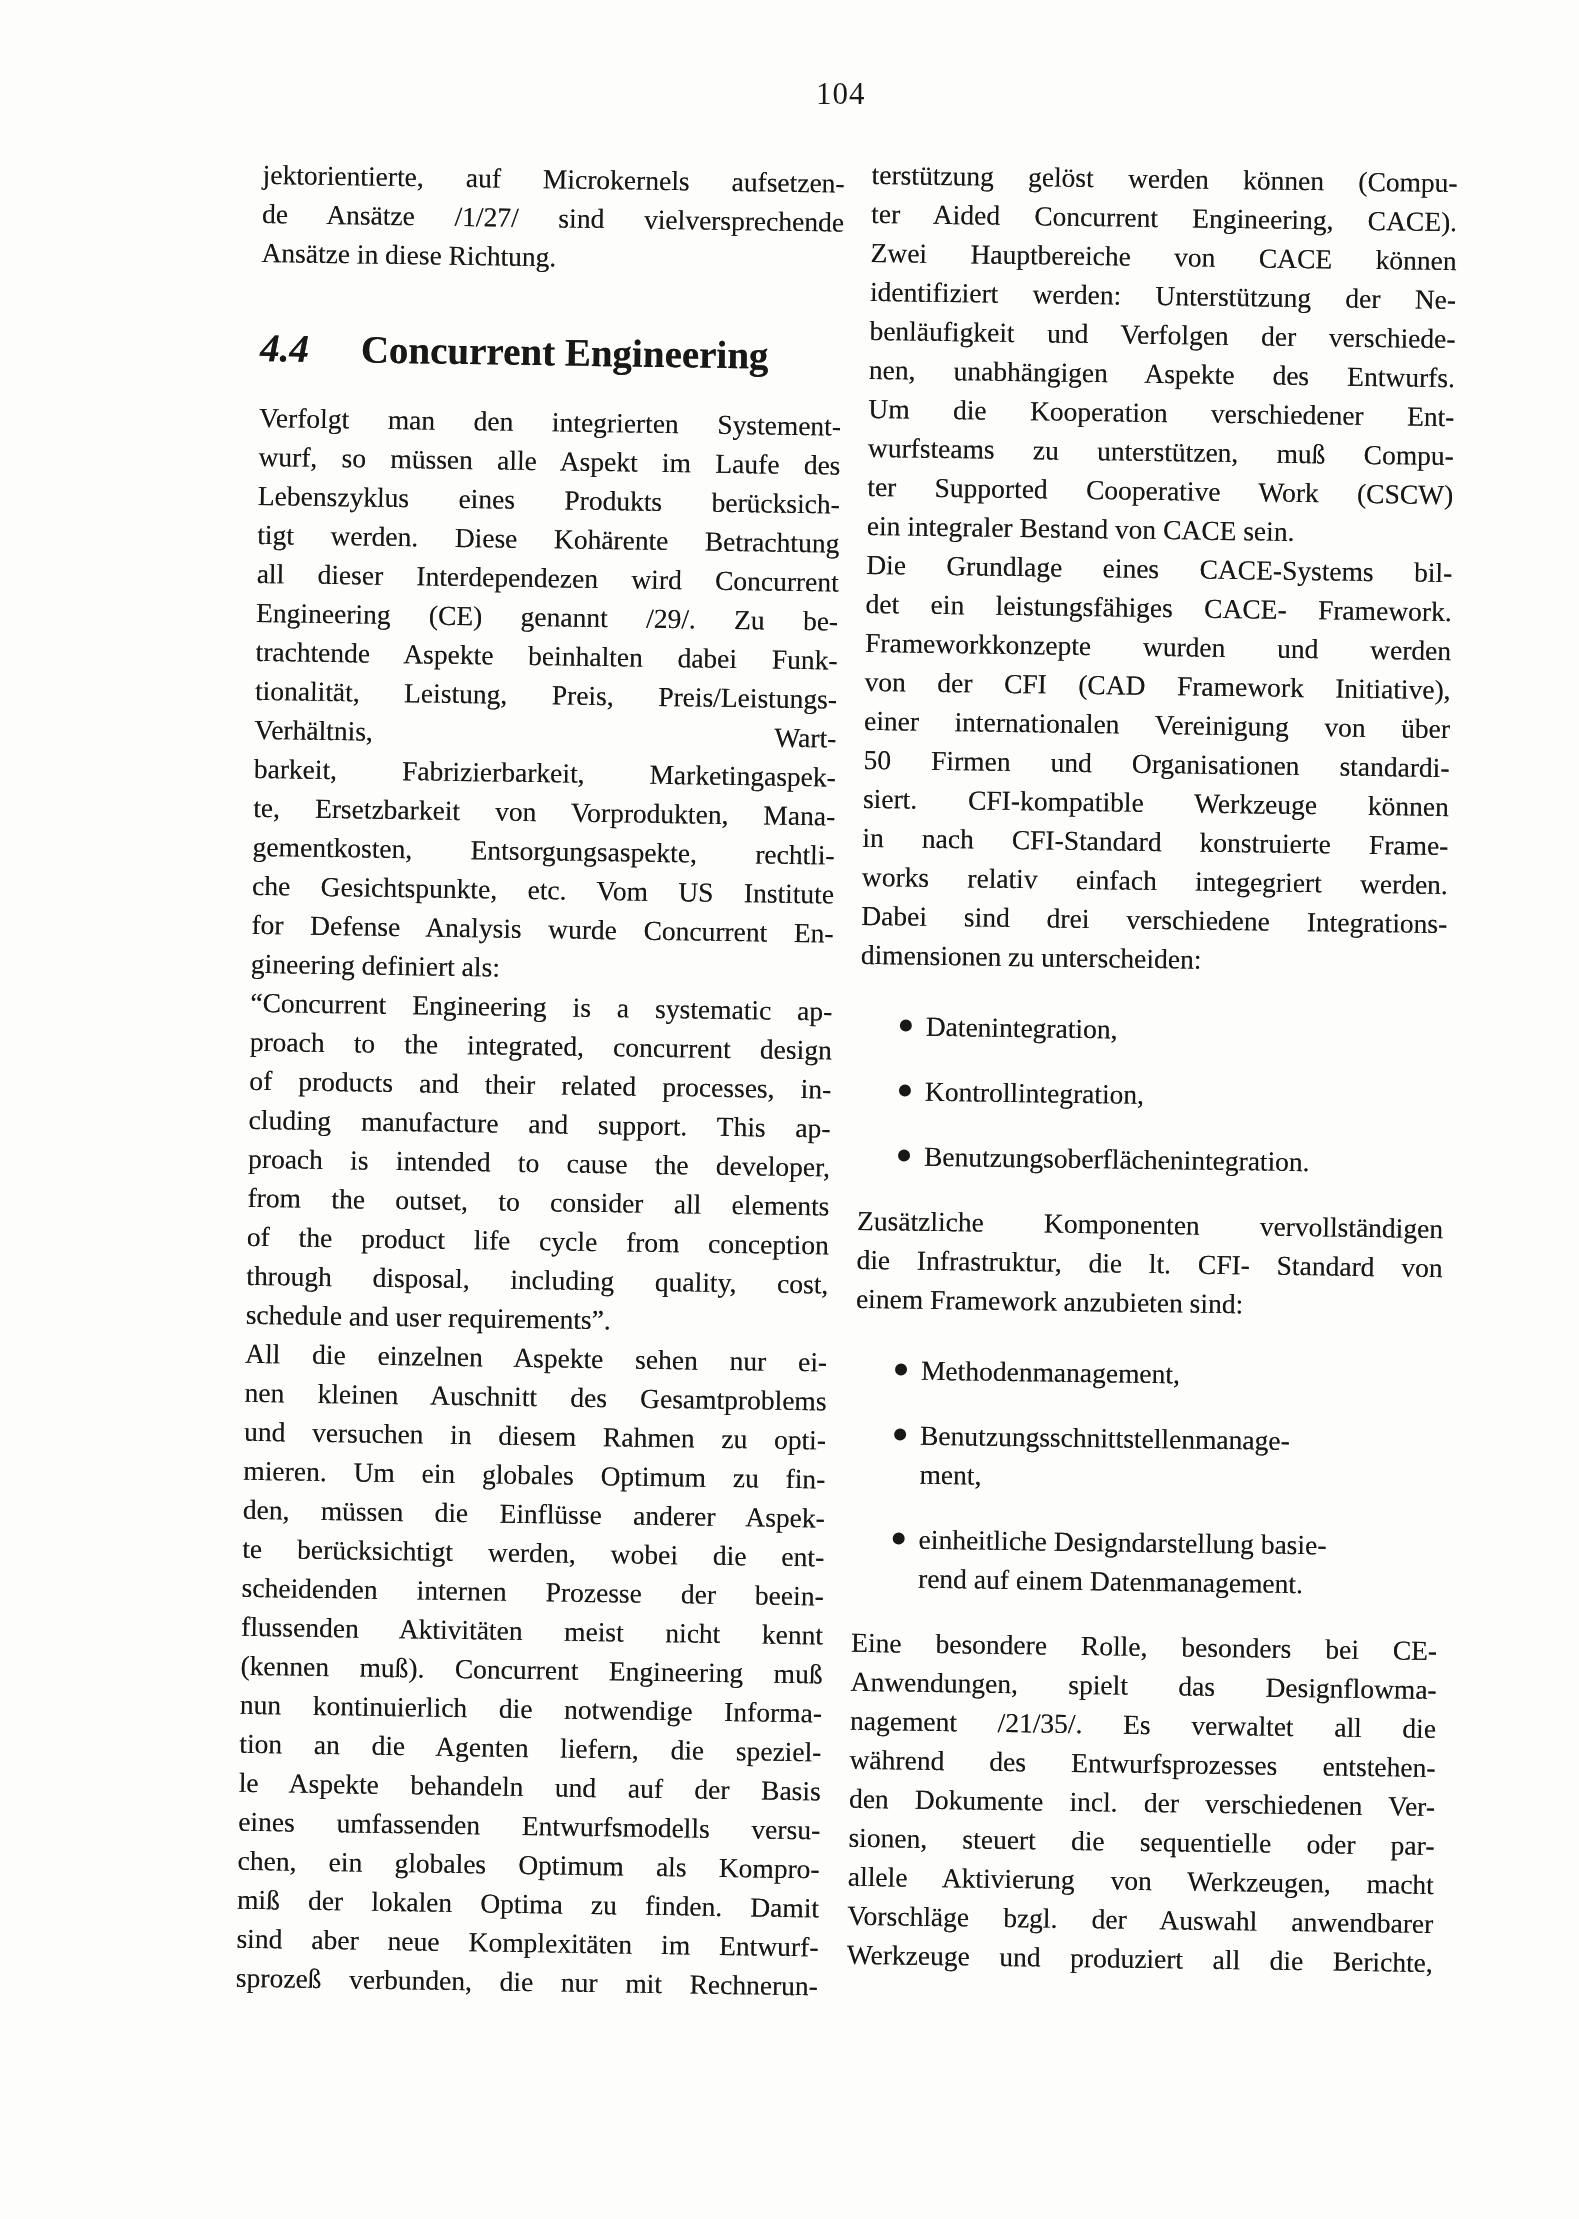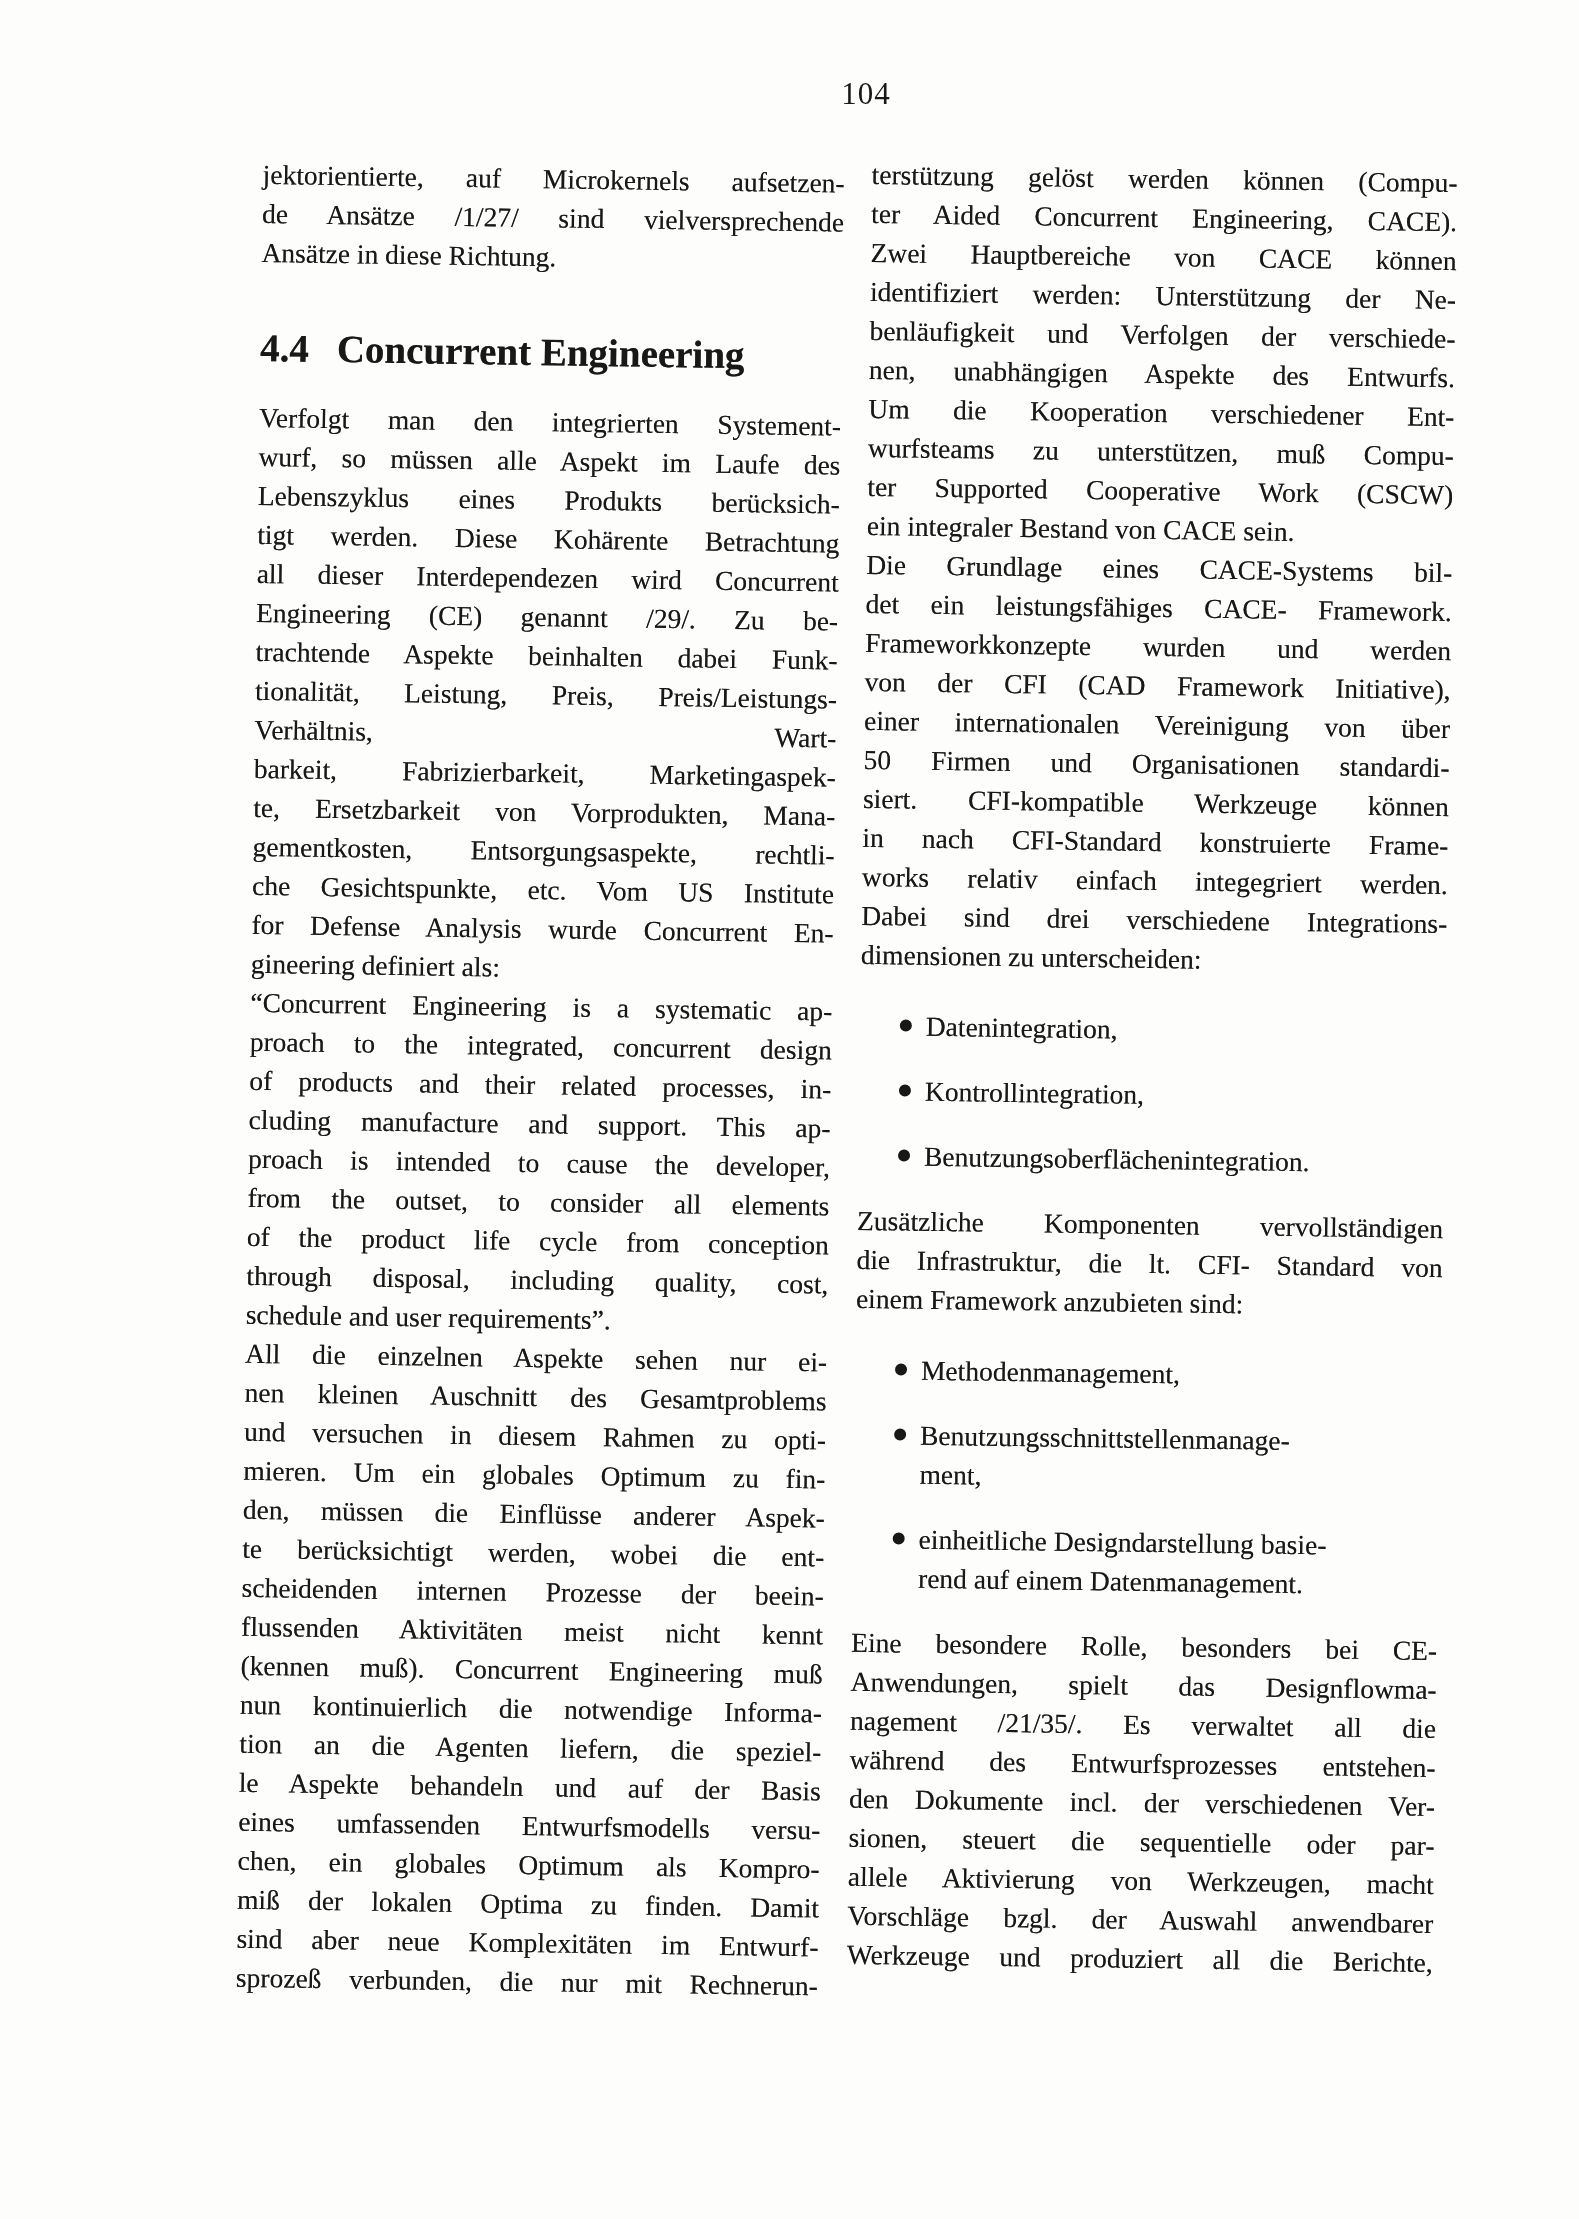--- a/index.html
+++ b/index.html
@@ -10,21 +10,21 @@
     background: #fdfdfb;
     overflow: hidden;
     font-family: "Liberation Serif", "DejaVu Serif", serif;
     color: #181816;
   }
   .pageno {
     position: absolute;
     top: 76px;
     left: 816px;
     width: 100px;
-    text-align: center;
+    text-align: left;
     font-size: 31px;
     letter-spacing: 1px;
   }
   .col {
     position: absolute;
     top: 155px;
     width: 582px;
     font-size: 27.5px;
     line-height: 39px;
     text-shadow: 0 0 0.45px rgba(20,20,18,0.65);
@@ -34,21 +34,21 @@
   .para { margin: 0; }
   .line { text-align: justify; text-align-last: justify; white-space: normal; }
   .line.last { text-align: left; text-align-last: left; }
   .heading {
     margin: 52px 0 26px 0;
     font-size: 39px;
     line-height: 48px;
     font-weight: bold;
     white-space: nowrap;
   }
-  .heading .hnum { display: inline-block; margin-right: 28px; }
+  .heading .hnum { display: inline-block; margin-right: 52px; font-style: italic; }
   .bullets { margin: 32px 0 26px 0; }
   .bullet-item { position: relative; padding-left: 66px; }
   .bullet-item + .bullet-item { margin-top: 26px; }
   .dot {
     position: absolute;
     left: 40px;
     top: 13px;
     width: 12px;
     height: 12px;
     border-radius: 50%;

